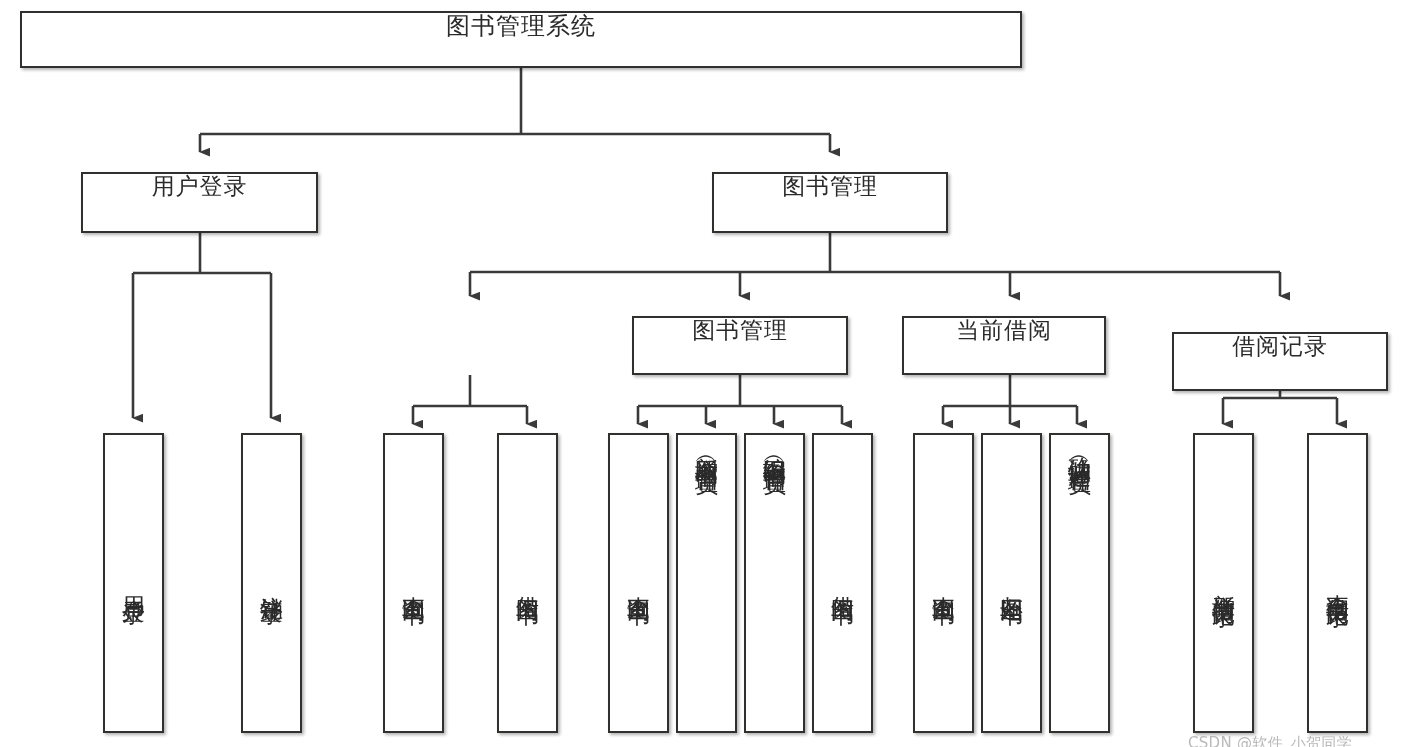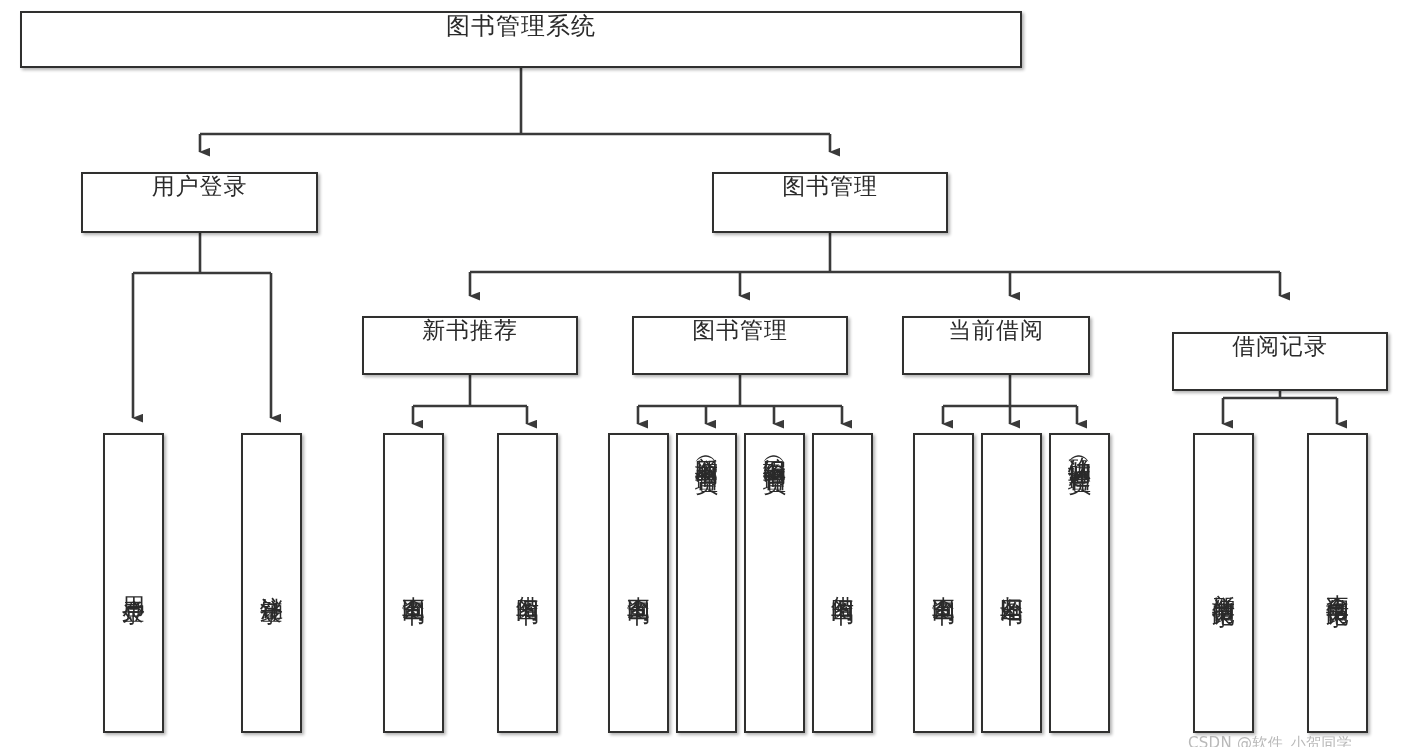--- a/index.html
+++ b/index.html
@@ -140,29 +140,26 @@
   </div>
 
   <div class="node h" style="left:81px; top:172px; width:237px; height:61px;">
     <span class="lbl">用户登录</span>
   </div>
 
   <div class="node h" style="left:712px; top:172px; width:236px; height:61px;">
     <span class="lbl">图书管理</span>
   </div>
 
-  <div class="node h" style="left:362px; top:316px; width:216px; height:59px;">
-    <span class="lbl">新书推荐</span>
-  </div>
 
   <div class="node h" style="left:632px; top:316px; width:216px; height:59px;">
     <span class="lbl">图书管理</span>
   </div>
 
-  <div class="node h" style="left:902px; top:316px; width:188px; height:59px;">
+  <div class="node h" style="left:902px; top:316px; width:204px; height:59px;">
     <span class="lbl">当前借阅</span>
   </div>
 
   <div class="node h" style="left:1172px; top:316px; width:216px; height:59px;margin-top:16px;">
     <span class="lbl">借阅记录</span>
   </div>
 
   <div class="node v center" style="left:103px; top:433px; width:61px; height:300px;">
     <span class="lbl">用户登录</span>
   </div>

